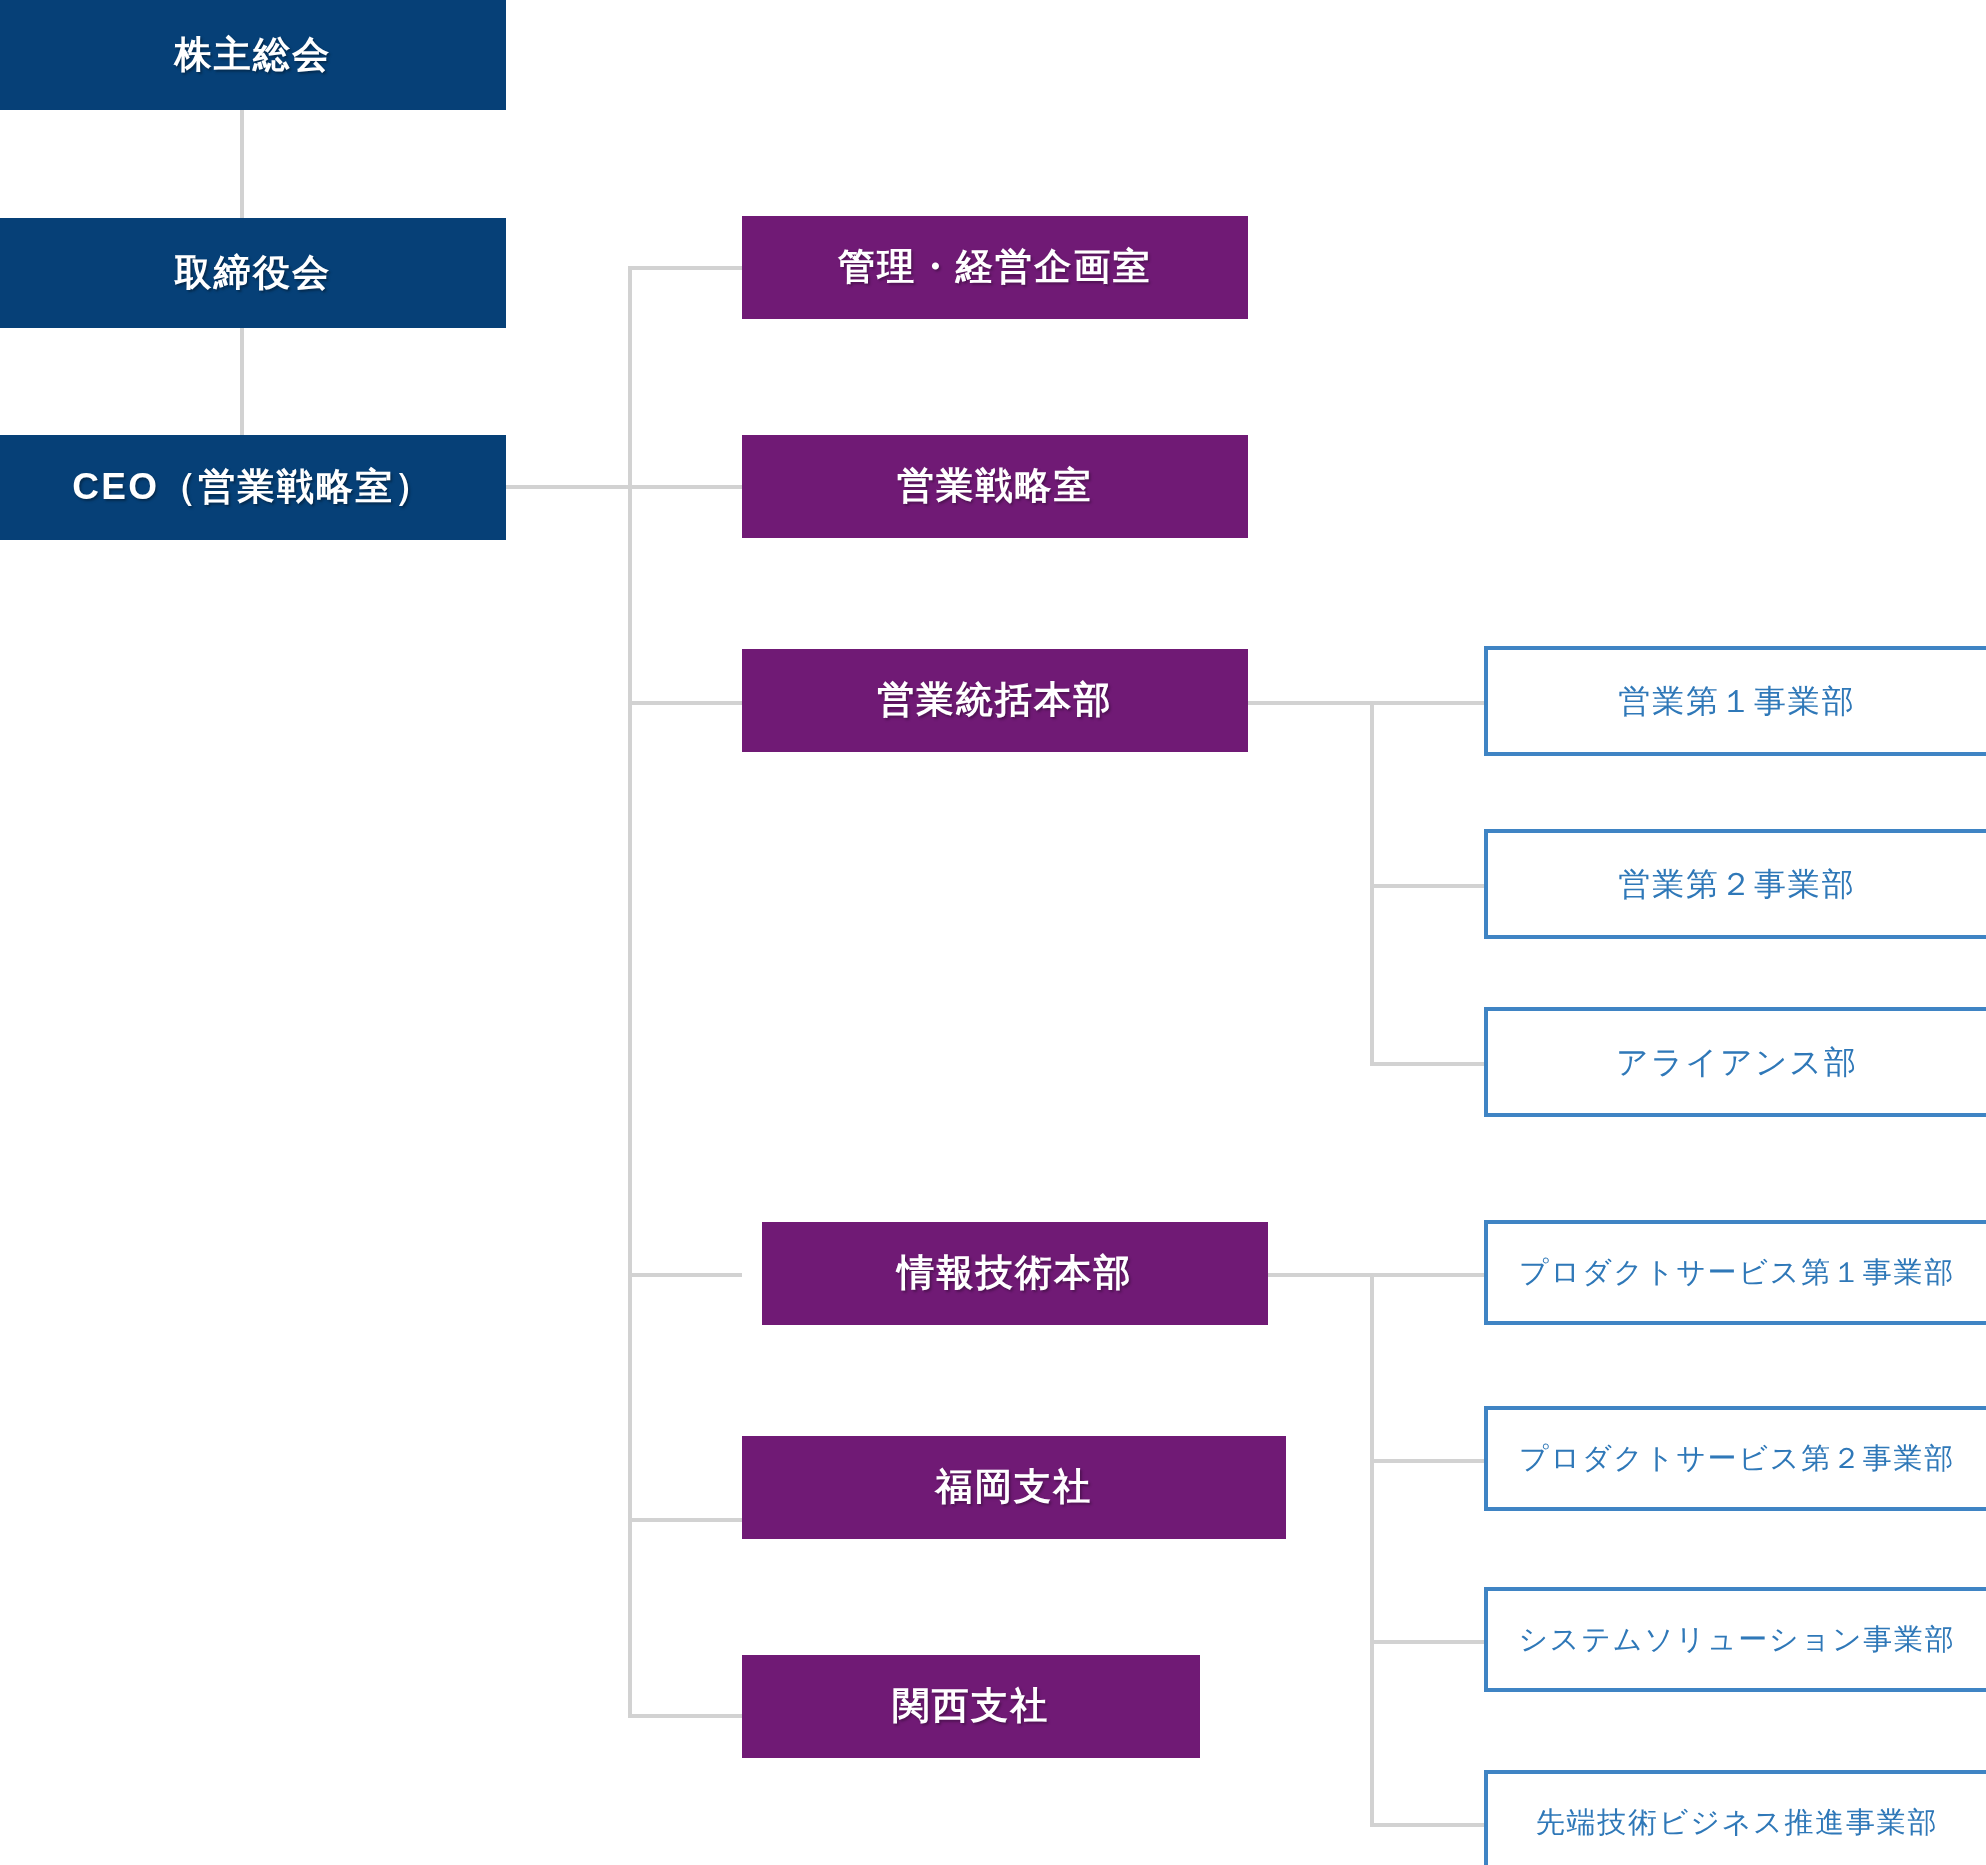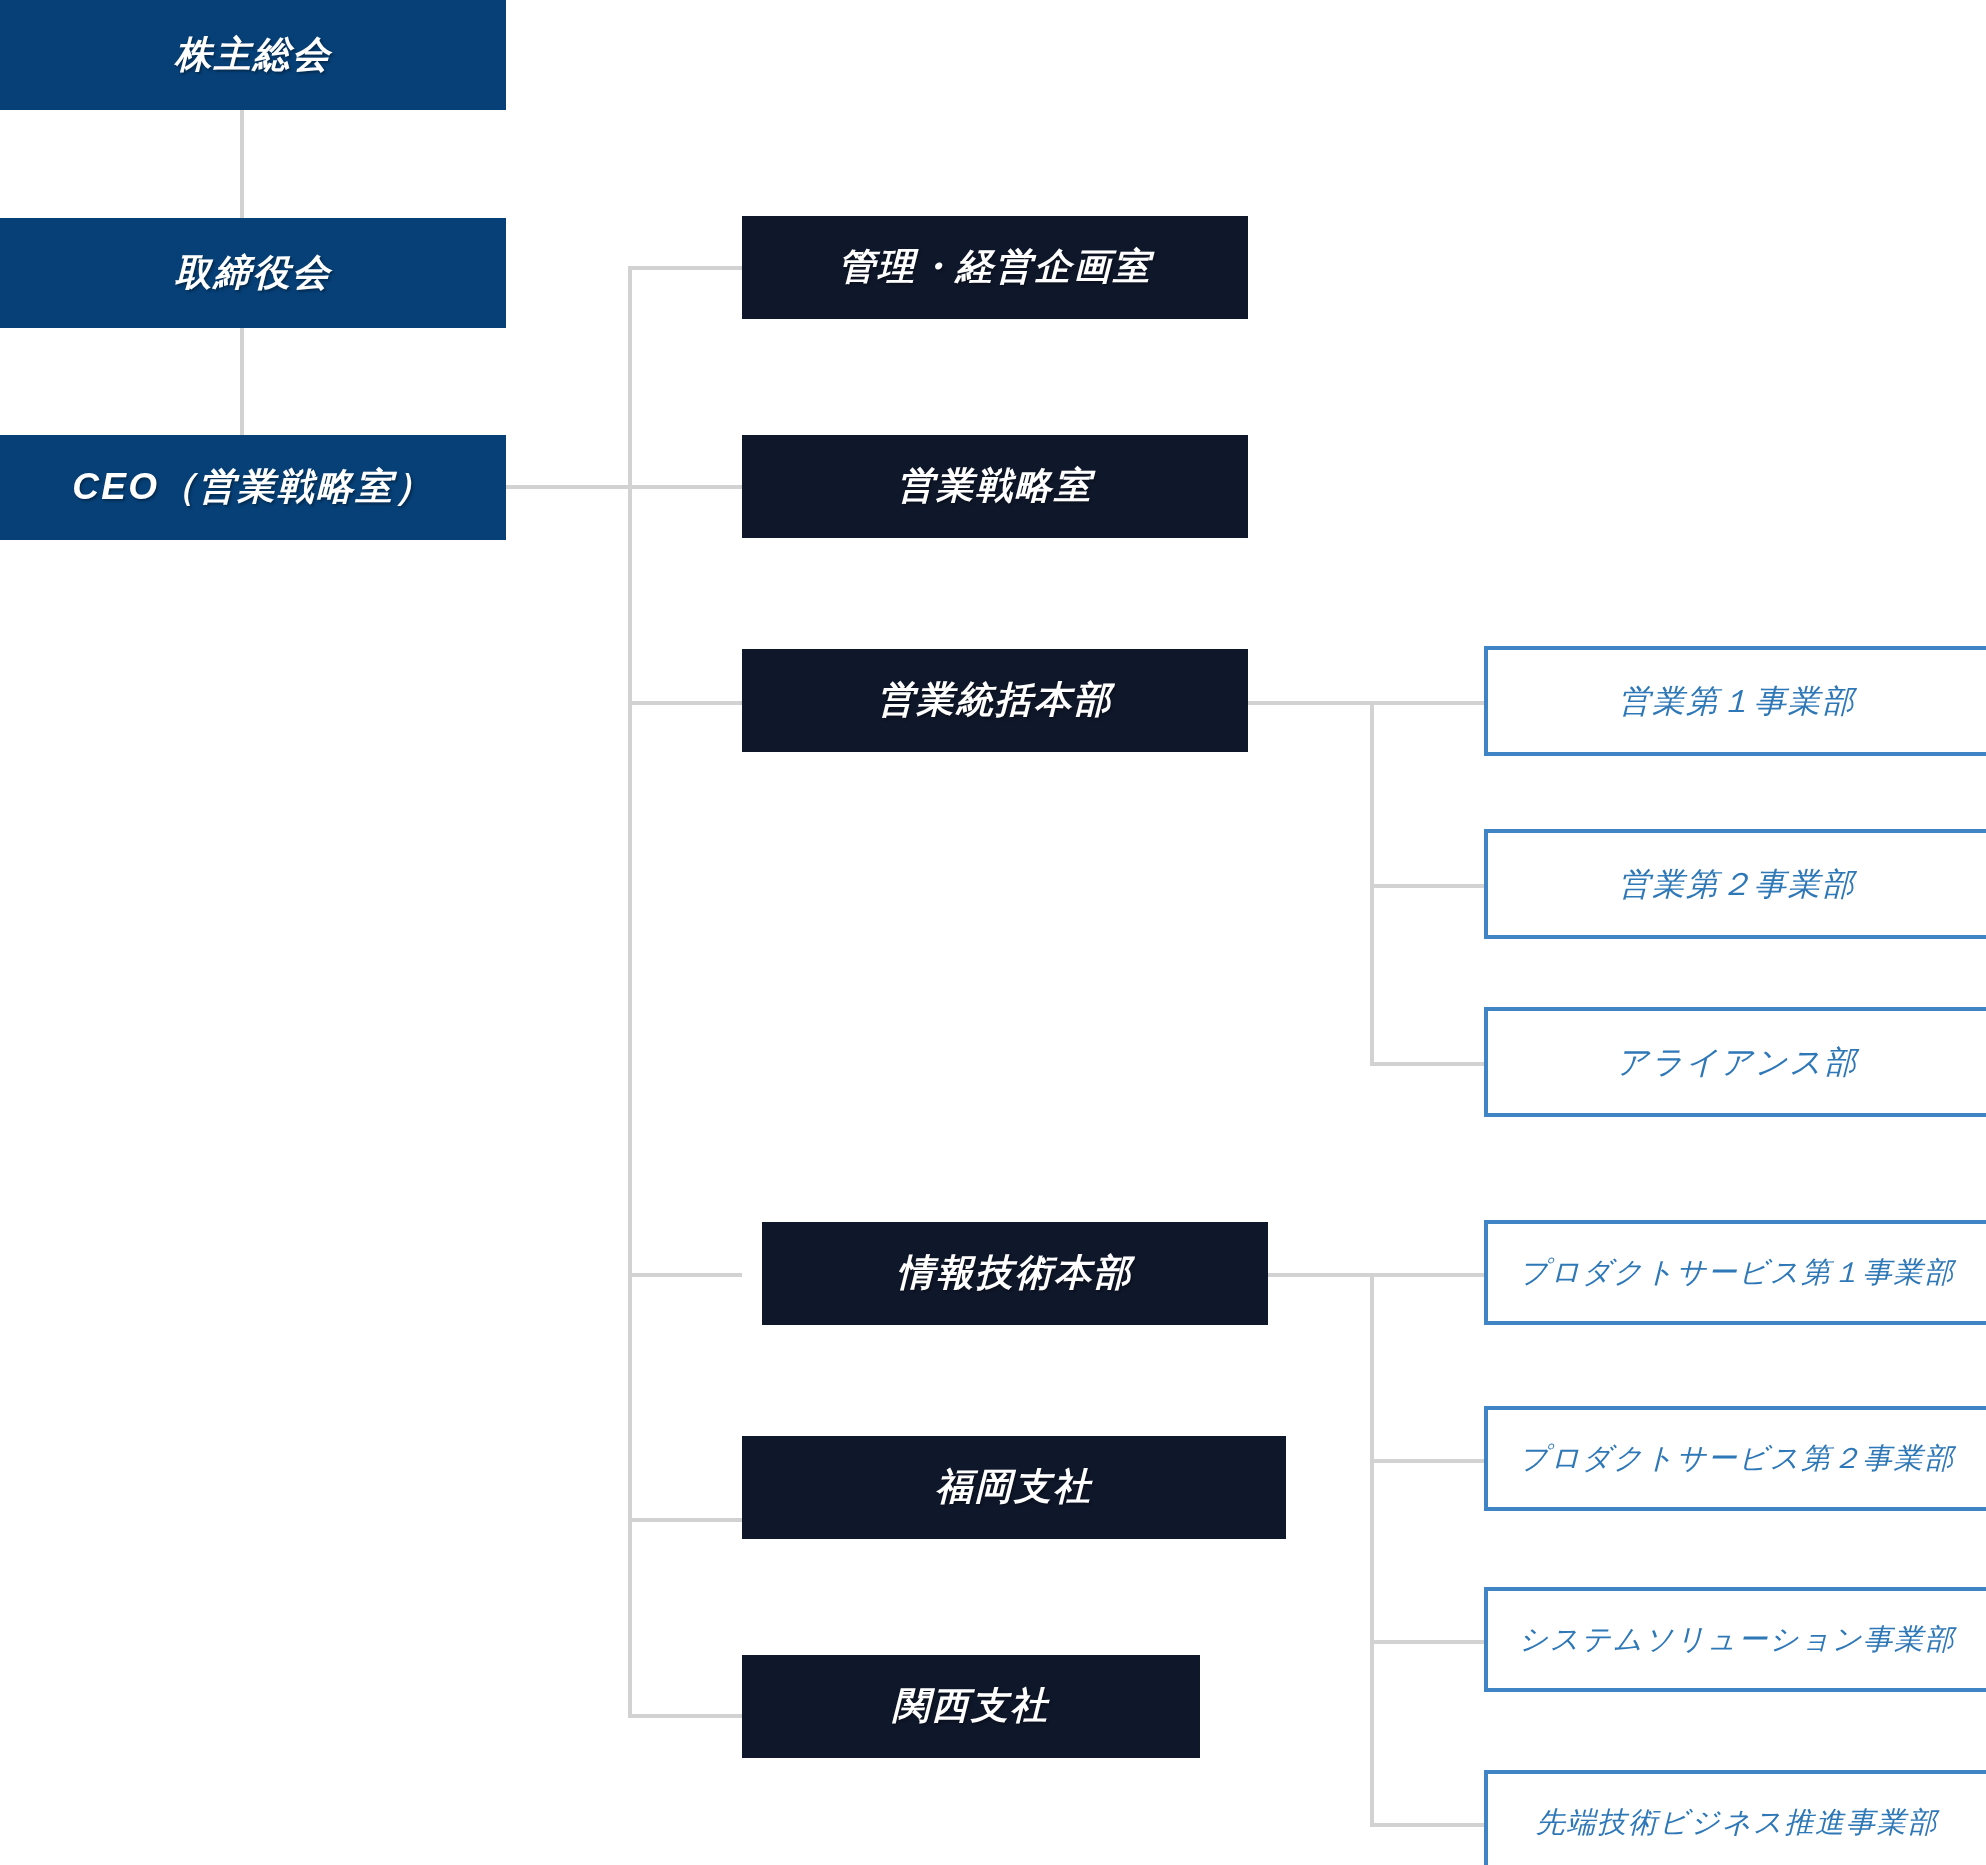--- a/index.html
+++ b/index.html
@@ -21,33 +21,32 @@
   
   .node {
     position: absolute;
     box-sizing: border-box;
     display: flex;
     align-items: center;
     justify-content: center;
     text-align: right;
     line-height: 1.25;
     letter-spacing: 0.06em;
-    font-style: italic;
   }
 
   .node.level1 {
     background: #064077;
     color: #ffffff;
     font-weight: bold;
     font-size: 37px;
     text-shadow: 1.7px 1.7px 2.5px rgba(0,0,0,0.35);
   }
 
   .node.level2 {
-    background: #0f172a;
+    background: #701a75;
     color: #ffffff;
     font-weight: bold;
     font-size: 37px;
     text-shadow: 1.7px 1.7px 2.5px rgba(0,0,0,0.30);
   }
 
   .node.level3 {
     background: #ffffff;
     border: 4.2px solid #3f84c4;
     color: #2f78b8;

